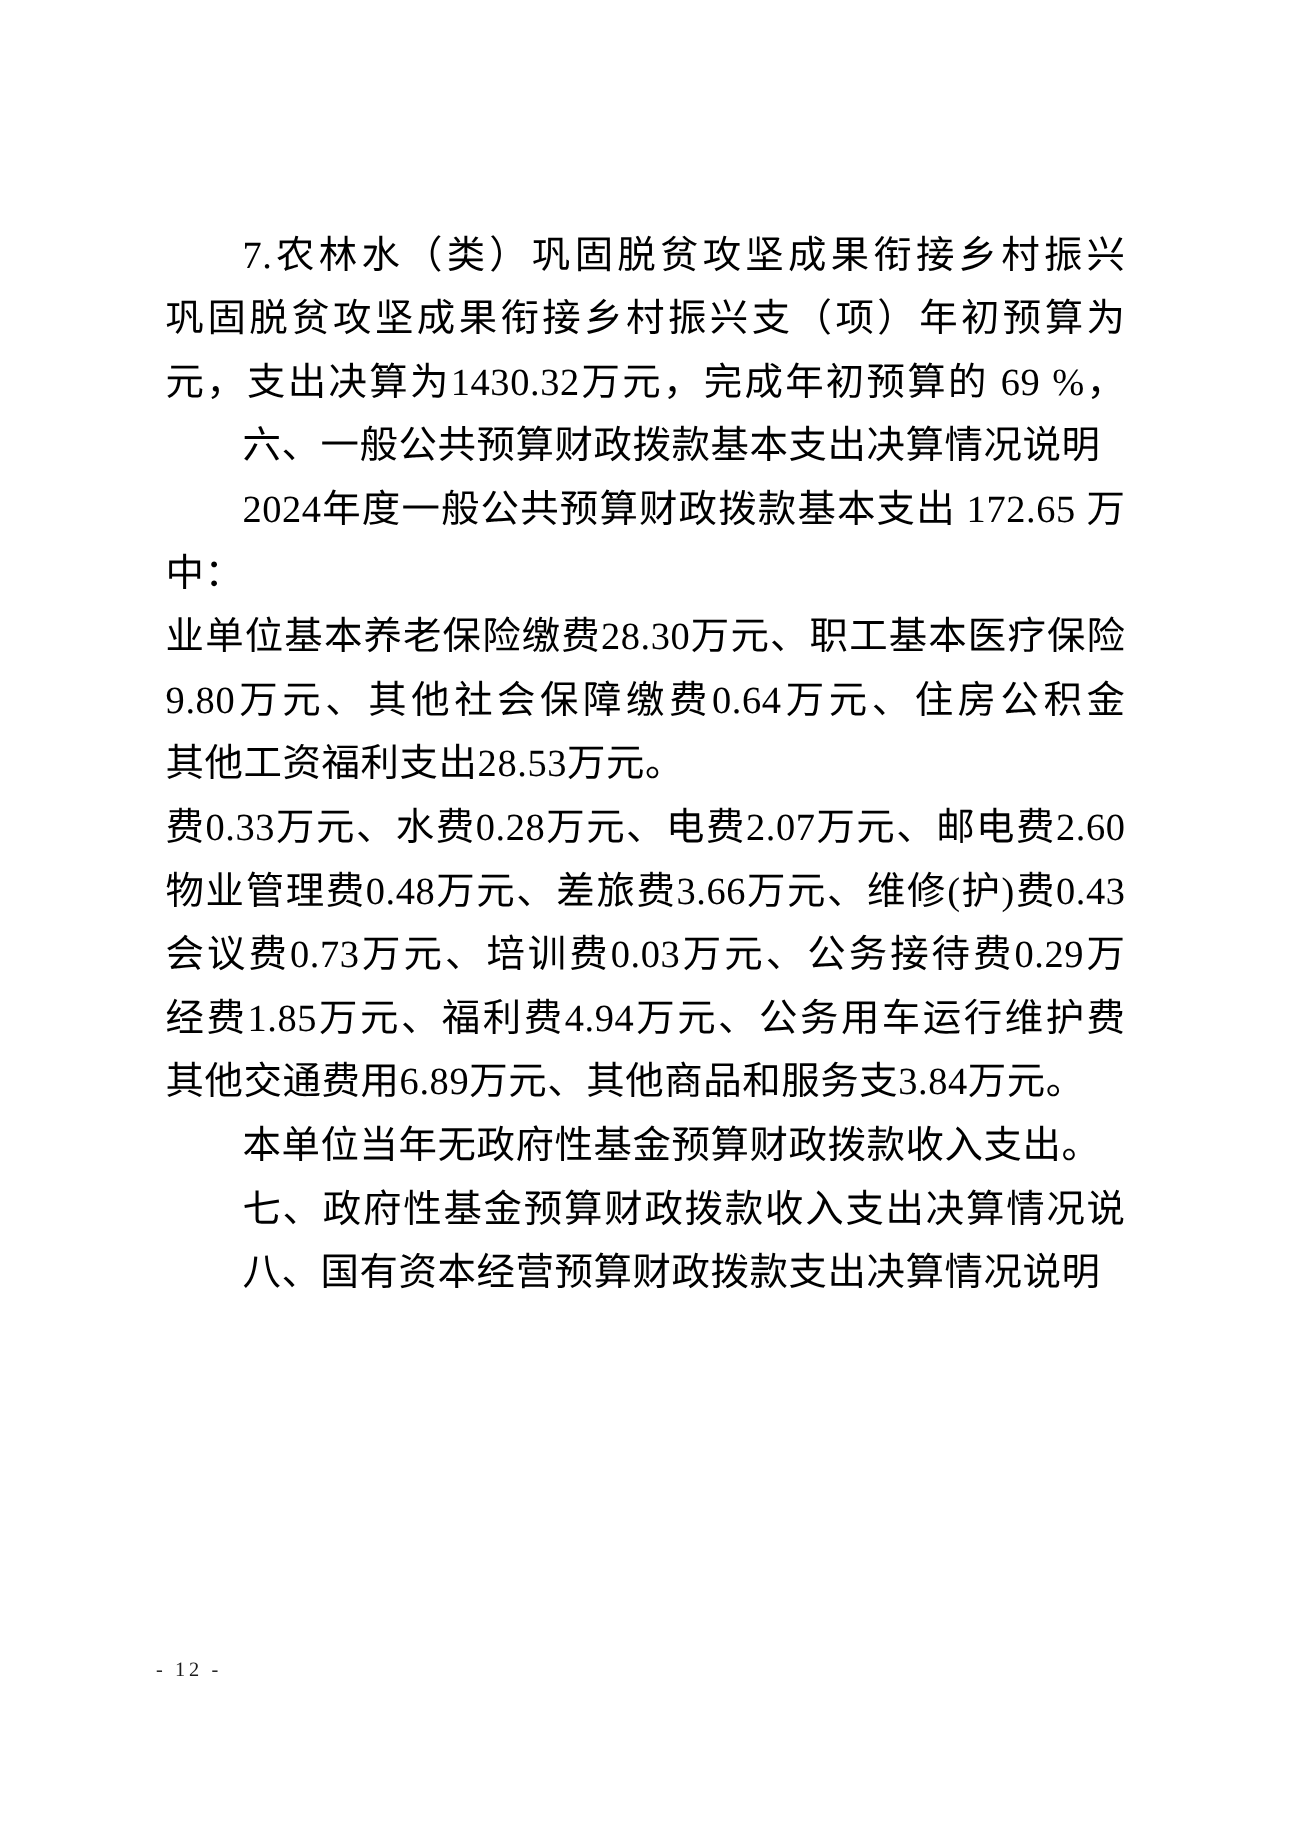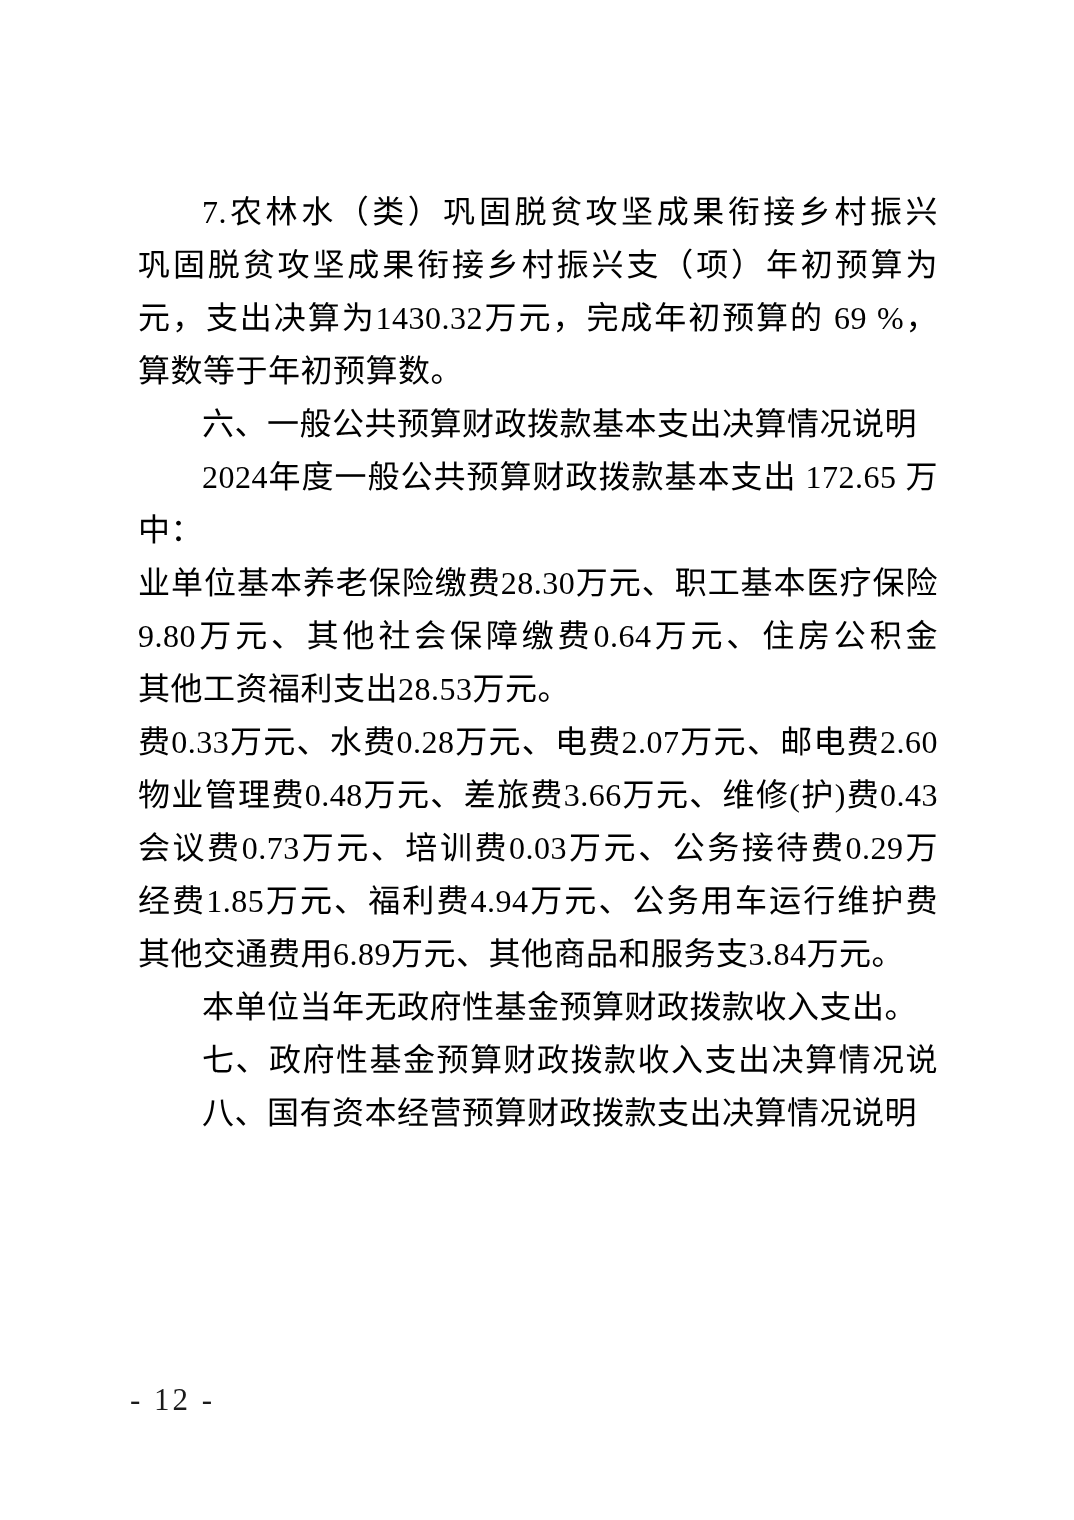--- a/index.html
+++ b/index.html
@@ -35,34 +35,33 @@
   .line.indent {
     text-indent: 2em;
   }
   .line.end {
     text-align-last: left;
   }
   .page-footer {
     position: absolute;
     left: 130px;
     top: 1382px;
-    font-size: 31px;
+    font-size: 17px;
     letter-spacing: 3px;
     color: #1a1a1a;
   }
 </style>
 </head>
 <body>
 
 <div class="page">
   <div class="doc-body" id="doc-body">
       <div class="line indent">7.农林水（类）巩固脱贫攻坚成果衔接乡村振兴（款）其他</div>
       <div class="line">巩固脱贫攻坚成果衔接乡村振兴支（项）年初预算为1430.32万</div>
       <div class="line">元，支出决算为1430.32万元，完成年初预算的 69 %，支出决</div>
-      <div class="line end">算数等于年初预算数。</div>
       <div class="line indent end">六、一般公共预算财政拨款基本支出决算情况说明</div>
       <div class="line indent">2024年度一般公共预算财政拨款基本支出 172.65 万元，其</div>
       <div class="line end">中：</div>
       <div class="line">业单位基本养老保险缴费28.30万元、职工基本医疗保险缴费</div>
       <div class="line">9.80万元、其他社会保障缴费0.64万元、住房公积金32.62万元、</div>
       <div class="line end">其他工资福利支出28.53万元。</div>
       <div class="line">费0.33万元、水费0.28万元、电费2.07万元、邮电费2.60万元、</div>
       <div class="line">物业管理费0.48万元、差旅费3.66万元、维修(护)费0.43万元、</div>
       <div class="line">会议费0.73万元、培训费0.03万元、公务接待费0.29万元、工会</div>
       <div class="line">经费1.85万元、福利费4.94万元、公务用车运行维护费1.36万元、</div>

